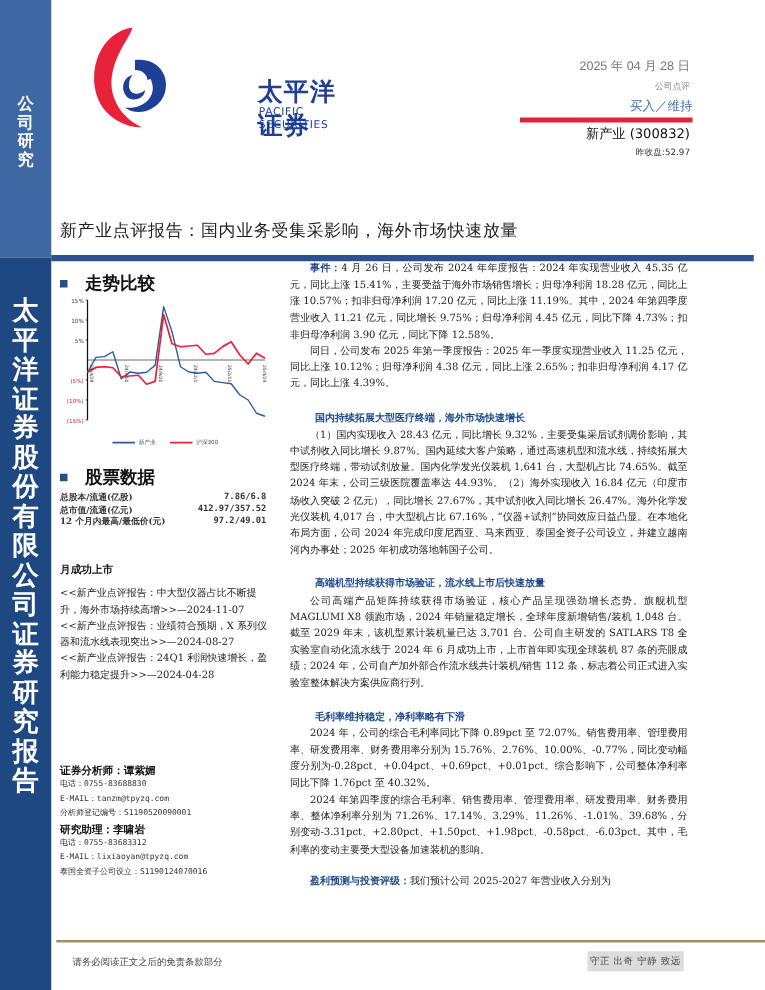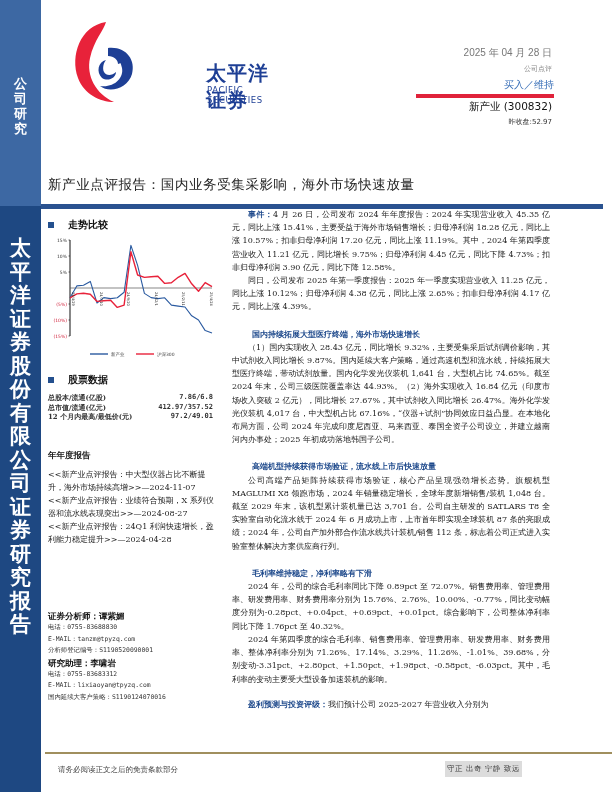--- a/index.html
+++ b/index.html
@@ -24,42 +24,42 @@
   .hdr-redline { position: absolute; left: 416px; top: 94px; width: 138px; height: 4px; background: #e0223a; }
   .hdr-stock { position: absolute; right: 60px; top: 100px; font-family: "DejaVu Sans", sans-serif; font-size: 10.5px; color: #111; margin-left: 40px; }
   .hdr-close { position: absolute; right: 60px; top: 117px; font-family: "DejaVu Sans", sans-serif; font-size: 7px; color: #333; }
 
   
   .title { position: absolute; left: 48px; top: 176px; font-size: 13.5px; color: #222; letter-spacing: 0.6px; }
   .title-bar { position: absolute; left: 41px; top: 204px; width: 562px; height: 5px; background: #2a5290; }
 
   
   .sq { display: inline-block; width: 6px; height: 6px; background: #24508e; margin-right: 14px; vertical-align: middle; }
-  .sec-head { position: absolute; left: 48px; font-size: 10px; font-weight: bold; font-family: "DejaVu Sans", sans-serif; color: #111; text-align: center; }
+  .sec-head { position: absolute; left: 48px; font-size: 14px; font-weight: bold; font-family: "DejaVu Sans", sans-serif; color: #111; text-align: center; }
   .chart { position: absolute; left: 48px; top: 232px; width: 172px; height: 130px; }
   .stock-table { position: absolute; left: 48px; top: 393px; width: 165px; font-size: 7px; color: #333; line-height: 9.5px; }
   .stock-row { display: flex; justify-content: space-between; font-weight: bold; }
   .stock-row .v { font-family: "DejaVu Sans Mono", monospace; font-size: 7px; white-space: nowrap; }
   .related-head { position: absolute; left: 48px; top: 450px; font-size: 8.5px; font-weight: bold; font-family: "DejaVu Sans", sans-serif; }
   .related { position: absolute; left: 48px; top: 468px; width: 168px; font-size: 8px; line-height: 13.1px; color: #222; }
   .analyst { position: absolute; left: 48px; top: 610px; width: 180px; font-size: 6.6px; line-height: 11.6px; color: #333; }
   .analyst .name { font-size: 8.5px; font-weight: bold; color: #111; font-family: Liberation Serif, serif; line-height: 12px; }
   .analyst .mono { font-family: "DejaVu Sans Mono", monospace; font-size: 6.4px; }
 
   
   .body { position: absolute; left: 232px; top: 208px; width: 318px; font-size: 8px; line-height: 13.2px; color: #1a1a1a; text-align: justify; }
   .p { text-indent: 2em; }
   .lead { color: #1f4a8c; font-weight: bold; }
   .sub { color: #1f4a8c; font-weight: bold; font-size: 8px; margin-top: 14px; padding-left: 20px; }
   .gap { height: 12px; }
 
   
   .foot-line { position: absolute; left: 45px; top: 752px; width: 567px; height: 2px; background: #a08f5e; }
   .foot-left { position: absolute; left: 58px; top: 765px; font-size: 7.5px; color: #444; }
-  .foot-right { position: absolute; left: 445px; top: 761px; padding: 3px 2px; font-size: 7.5px; color: #444; background: #dcdcdc; letter-spacing: 0.5px; }
+  .foot-right { position: absolute; left: 470px; top: 761px; padding: 3px 2px; font-size: 7.5px; color: #444; background: #dcdcdc; letter-spacing: 0.5px; }
 </style>
 </head>
 <body>
 
 <div class="side-top"></div>
 <div class="side-bot"></div>
 <div class="side-label-top" id="vt1">
     <span class="vchar">公</span>
     <span class="vchar">司</span>
     <span class="vchar">研</span>
@@ -149,36 +149,36 @@
   <div class="stock-row">
     <span>总市值/流通(亿元)</span>
     <span class="v">412.97/357.52</span>
   </div>
   <div class="stock-row">
     <span style="width:105px;">12 个月内最高/最低价(元)</span>
     <span class="v">97.2/49.01</span>
   </div>
 </div>
 
-<div class="related-head">年年度报告</div>
+<div class="related-head">月成功上市</div>
 <div class="related">
   <div>&lt;&lt;新产业点评报告：中大型仪器占比不断提升，海外市场持续高增&gt;&gt;—2024-11-07</div>
   <div>&lt;&lt;新产业点评报告：业绩符合预期，X 系列仪器和流水线表现突出&gt;&gt;—2024-08-27</div>
   <div>&lt;&lt;新产业点评报告：24Q1 利润快速增长，盈利能力稳定提升&gt;&gt;—2024-04-28</div>
 </div>
 
 <div class="analyst">
   <div class="name">证券分析师：谭紫媚</div>
   <div class="mono">电话：0755-83688830</div>
   <div class="mono">E-MAIL：tanzm@tpyzq.com</div>
   <div class="mono">分析师登记编号：S1190520090001</div>
   <div class="name">研究助理：李啸岩</div>
   <div class="mono">电话：0755-83683312</div>
   <div class="mono">E-MAIL：lixiaoyan@tpyzq.com</div>
-  <div class="mono">国内延续大客户策略：S1190124070016</div>
+  <div class="mono">泰国全资子公司设立：S1190124070016</div>
 </div>
 
 <div class="body">
   <div class="p"><span class="lead">事件：</span><span>4 月 26 日，公司发布 2024 年年度报告：2024 年实现营业收入 45.35 亿元，同比上涨 15.41%，主要受益于海外市场销售增长；归母净利润 18.28 亿元，同比上涨 10.57%；扣非归母净利润 17.20 亿元，同比上涨 11.19%。其中，2024 年第四季度营业收入 11.21 亿元，同比增长 9.75%；归母净利润 4.45 亿元，同比下降 4.73%；扣非归母净利润 3.90 亿元，同比下降 12.58%。</span></div>
   <div class="p">同日，公司发布 2025 年第一季度报告：2025 年一季度实现营业收入 11.25 亿元，同比上涨 10.12%；归母净利润 4.38 亿元，同比上涨 2.65%；扣非归母净利润 4.17 亿元，同比上涨 4.39%。</div>
   <div class="sub">国内持续拓展大型医疗终端，海外市场快速增长</div>
   <div class="p">（1）国内实现收入 28.43 亿元，同比增长 9.32%，主要受集采后试剂调价影响，其中试剂收入同比增长 9.87%。国内延续大客户策略，通过高速机型和流水线，持续拓展大型医疗终端，带动试剂放量。国内化学发光仪装机 1,641 台，大型机占比 74.65%。截至 2024 年末，公司三级医院覆盖率达 44.93%。（2）海外实现收入 16.84 亿元（印度市场收入突破 2 亿元），同比增长 27.67%，其中试剂收入同比增长 26.47%。海外化学发光仪装机 4,017 台，中大型机占比 67.16%，“仪器+试剂”协同效应日益凸显。在本地化布局方面，公司 2024 年完成印度尼西亚、马来西亚、泰国全资子公司设立，并建立越南河内办事处；2025 年初成功落地韩国子公司。</div>
   <div class="sub">高端机型持续获得市场验证，流水线上市后快速放量</div>
   <div class="p">公司高端产品矩阵持续获得市场验证，核心产品呈现强劲增长态势。旗舰机型 MAGLUMI X8 领跑市场，2024 年销量稳定增长，全球年度新增销售/装机 1,048 台。截至 2029 年末，该机型累计装机量已达 3,701 台。公司自主研发的 SATLARS T8 全实验室自动化流水线于 2024 年 6 月成功上市，上市首年即实现全球装机 87 条的亮眼成绩；2024 年，公司自产加外部合作流水线共计装机/销售 112 条，标志着公司正式进入实验室整体解决方案供应商行列。</div>
   <div class="sub">毛利率维持稳定，净利率略有下滑</div>

